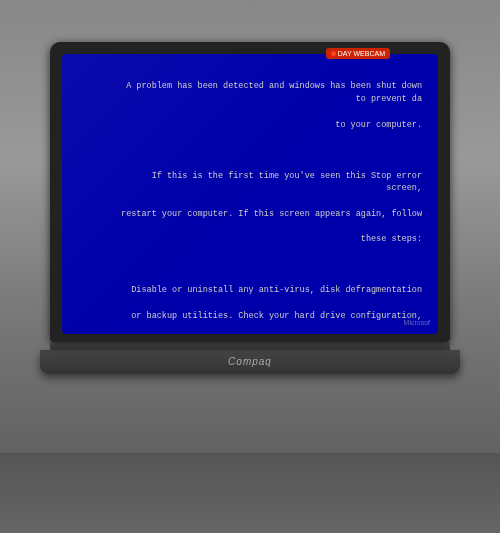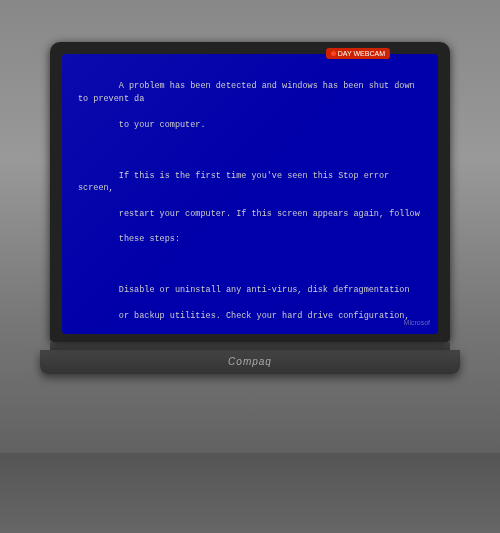--- a/index.html
+++ b/index.html
@@ -1,15 +1,15 @@
 <!DOCTYPE html>
 <html><head>
   <meta charset="utf-8">
   <style>
-    * { margin: 0; padding: 0; box-sizing: border-box; }
+    * { margin: 0; padding: 0; box-sizing: border-box; text-align: right; }
 
     body {
       width: 500px;
       height: 533px;
       background: #2a2a2a;
       display: flex;
       align-items: center;
       justify-content: center;
       overflow: hidden;
       font-family: Arial, sans-serif;

